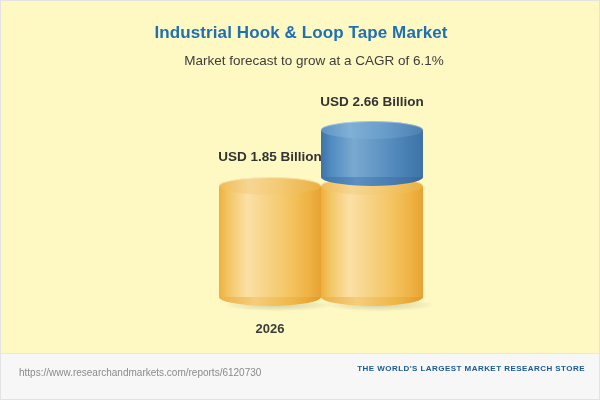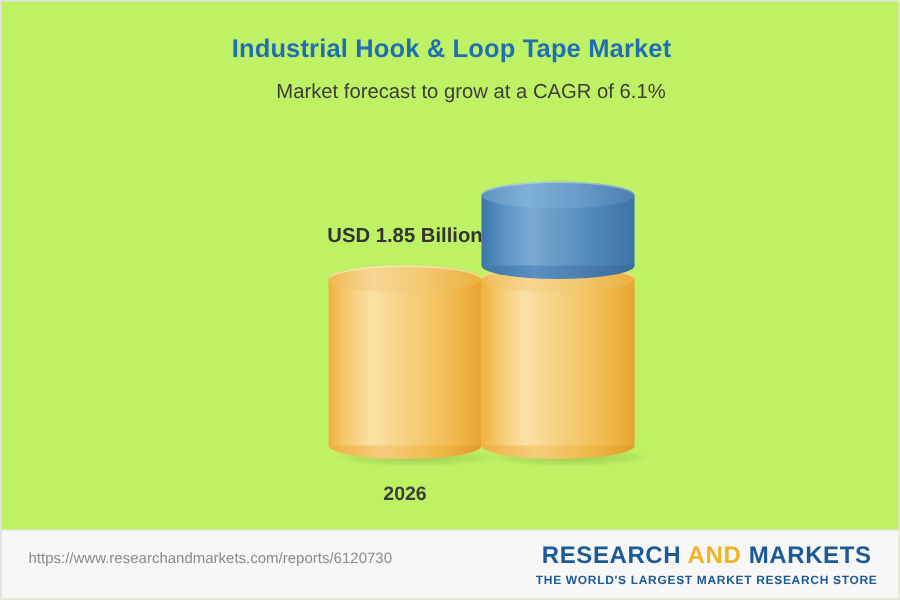--- a/index.html
+++ b/index.html
@@ -7,21 +7,21 @@
   body{
     width:600px;height:400px;
     background:#ffffff;
     font-family:"Liberation Sans","DejaVu Sans",sans-serif;
     overflow:hidden;
   }
   #card{
     position:relative;
     width:600px;height:400px;
     box-sizing:border-box;
-    background:#bef264;
+    background:#fef9c3;
     border:1px solid #e3e3e3;
     overflow:hidden;
   }
 
   
   #chart-title{
     position:absolute;left:0;top:22px;width:600px;
     text-align:center;
     font-size:17px;font-weight:bold;
     color:#1f6fb5;
@@ -178,20 +178,21 @@
           <div class="cap-bot"></div>
           <div class="body"></div>
           <div class="cap-top"></div>
         </div>
       </div>
 
       <div class="cat-label" style="top:240px;">2026</div>
     </div>
 
     <div class="bar-group g1" style="height:260px;width:102px;">
+      <div class="value-label" style="top:13px;">USD 2.66 Billion</div>
 
       <div class="cyl" style="top:40px;height:185px;">
         <div class="cyl-shadow"></div>
 
         <div class="seg yellow" style="top:56px;height:129px;">
           <div class="cap-bot"></div>
           <div class="body"></div>
           <div class="cap-top"></div>
         </div>
 
@@ -205,18 +206,17 @@
     </div>
 
   </div>
 
   <div id="footer-divider"></div>
 
   <div id="footer">
     <div id="source-url">https://www.researchandmarkets.com/reports/6120730</div>
 
     <div id="logo">
-      <div id="logo-main"><span>RESEARCH </span><span id="logo-and">AND</span><span> MARKETS</span></div>
       <div id="logo-tagline">THE WORLD'S LARGEST MARKET RESEARCH STORE</div>
     </div>
   </div>
 
 </div>
 
 </body></html>

